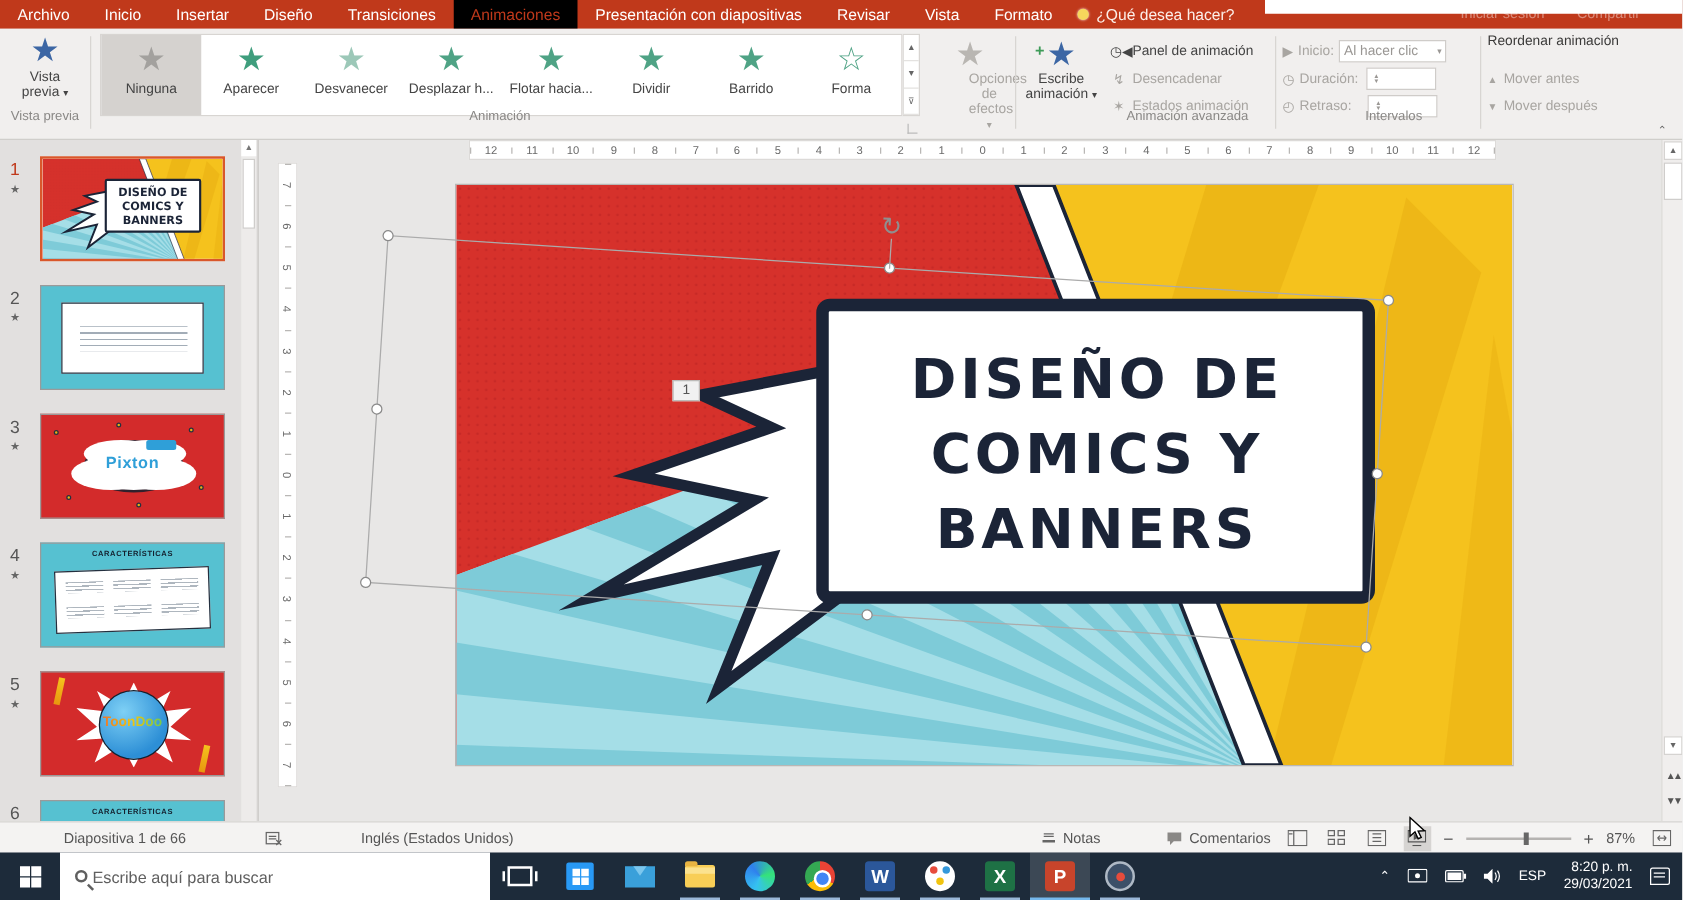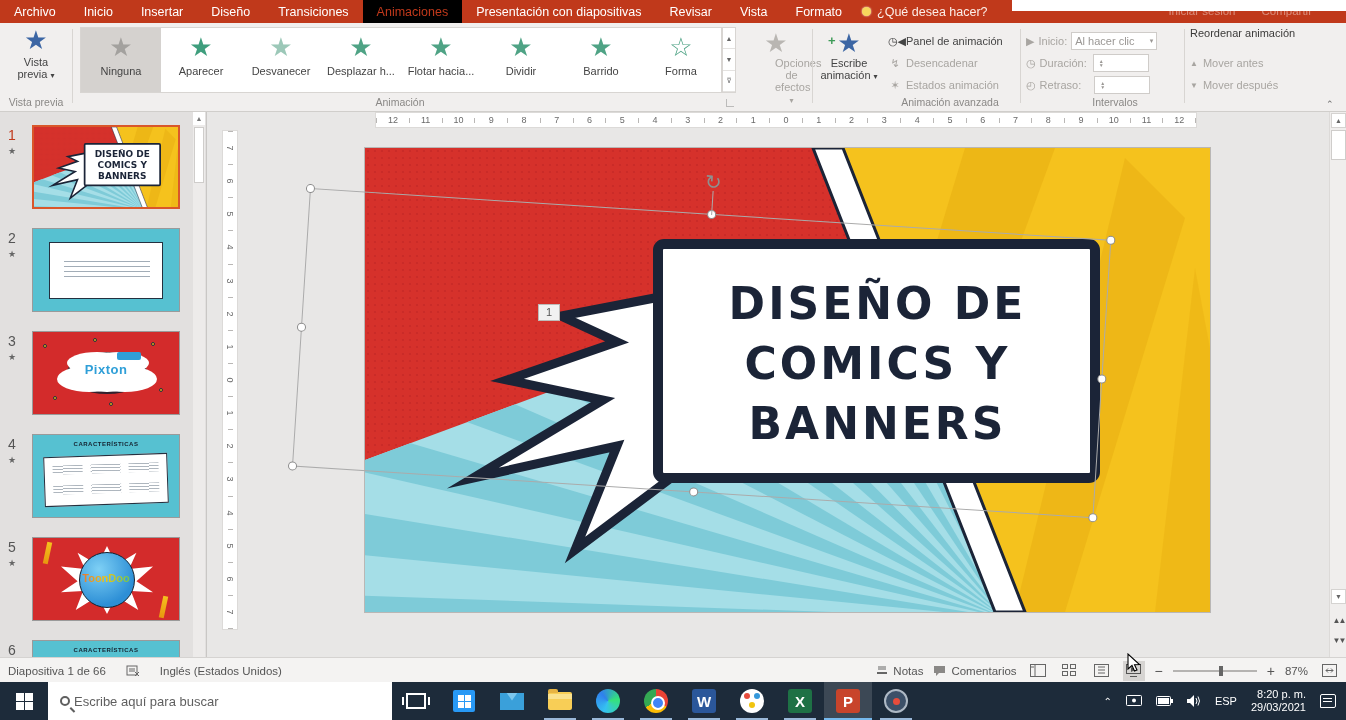--- a/index.html
+++ b/index.html
@@ -12,21 +12,21 @@
   .tab { color:#fff; font-size:12.5px; padding:0 14px; display:flex; align-items:center; cursor:default; white-space:nowrap; }
   .tab.active { background:#000000; color:#C0391B; }
   #tell-me { display:flex; align-items:center; color:#fceee8; font-size:12.5px; margin-left:6px; gap:6px; }
   .bulb { width:9px; height:9px; border-radius:50%; background:#F7D75C; box-shadow:0 0 2px #fff; display:inline-block; }
   #titlebar-faint { position:absolute; right:34px; top:5px; color:rgba(255,255,255,.42); font-size:11.5px; display:flex; gap:26px; }
   #white-overlay { position:absolute; left:1012px; top:0; width:334px; height:11px; background:#ffffff; z-index:50; }
 
   
   #ribbon { position:absolute; left:0; top:23px; width:1346px; height:89px; background:#F1EFEE; border-bottom:1px solid #d0cecb; }
   .rib-sep { position:absolute; top:6px; width:1px; height:74px; background:#d8d5d2; }
-  .grp-label { position:absolute; top:73px; font-size:10.5px; color:#8a8886; text-align:center; }
+  .grp-label { position:absolute; top:64px; font-size:10.5px; color:#8a8886; text-align:center; }
   #preview-btn { position:absolute; left:8px; top:4px; width:56px; height:66px; text-align:center; }
   #preview-btn .star { font-size:26px; color:#3C66A4; line-height:26px; }
   #preview-btn .lbl { font-size:11px; color:#444; line-height:12px; margin-top:3px; }
   #gallery { position:absolute; left:80px; top:4px; width:642px; height:66px; background:#fff; border:1px solid #d8d5d2; display:flex; }
   .gal-item { width:80px; height:64px; text-align:center; padding-top:5px; cursor:default; }
   .gal-item.sel { background:#D5D2CF; }
   .gal-star { font-size:26px; line-height:28px; display:block; }
   .gal-lbl { font-size:11px; color:#444; }
   .st-none { color:#a3a19e; } .st-appear { color:#3F9E7D; } .st-fade { color:#9CC8B8; }
   .st-fly,.st-float,.st-split,.st-wipe,.st-shape { color:#4FA385; }
@@ -103,21 +103,21 @@
   #v-scrollbar .btn { width:15px; height:15px; margin:1px; background:#fff; border:1px solid #d5d3d1; color:#666; font-size:7px; text-align:center; line-height:14px; }
   #v-scrollbar .vthumb { position:absolute; left:1px; top:18px; width:15px; height:30px; background:#fff; border:1px solid #cfcdcb; }
   #v-scrollbar .dbl { position:absolute; width:17px; text-align:center; font-size:8px; color:#555; letter-spacing:-2px; }
 
   #notes-bar { position:absolute; left:208px; top:630px; width:1121px; height:27px; background:#F4F3F2; border-top:1px solid #d5d3d1; display:flex; align-items:center; padding-left:38px; font-size:13px; color:#595959; }
 
   
   #statusbar { position:absolute; left:0; top:657px; width:1346px; height:25px; background:#F4F3F2; border-top:1px solid #d5d3d1; font-size:11.5px; color:#555; }
   #statusbar .left { position:absolute; left:8px; top:0; height:25px; display:flex; align-items:center; gap:20px; }
   #statusbar .right { position:absolute; right:6px; top:0; height:25px; display:flex; align-items:center; gap:10px; }
-  .sb-item { display:flex; align-items:center; gap:5px; }
+  .sb-item { display:flex; align-items:center; gap:5px;margin-left:43px; }
   .view-ic { width:22px; height:20px; display:flex; align-items:center; justify-content:center; }
   .view-ic.hl { background:#d6d4d2; }
   .zoom-track { position:relative; width:84px; height:2px; background:#b5b3b1; }
   .zoom-thumb { position:absolute; left:46px; top:-4px; width:4px; height:10px; background:#666; }
   .zoom-sign { font-size:14px; color:#555; }
 
   
   #taskbar { position:absolute; left:0; top:682px; width:1346px; height:38px; background:#1D2B3A; display:flex; align-items:stretch; color:#fff; }
   #start-btn { width:48px; display:flex; align-items:center; justify-content:center; }
   .win-grid { display:grid; grid-template-columns:8px 8px; grid-template-rows:8px 8px; gap:1px; }

